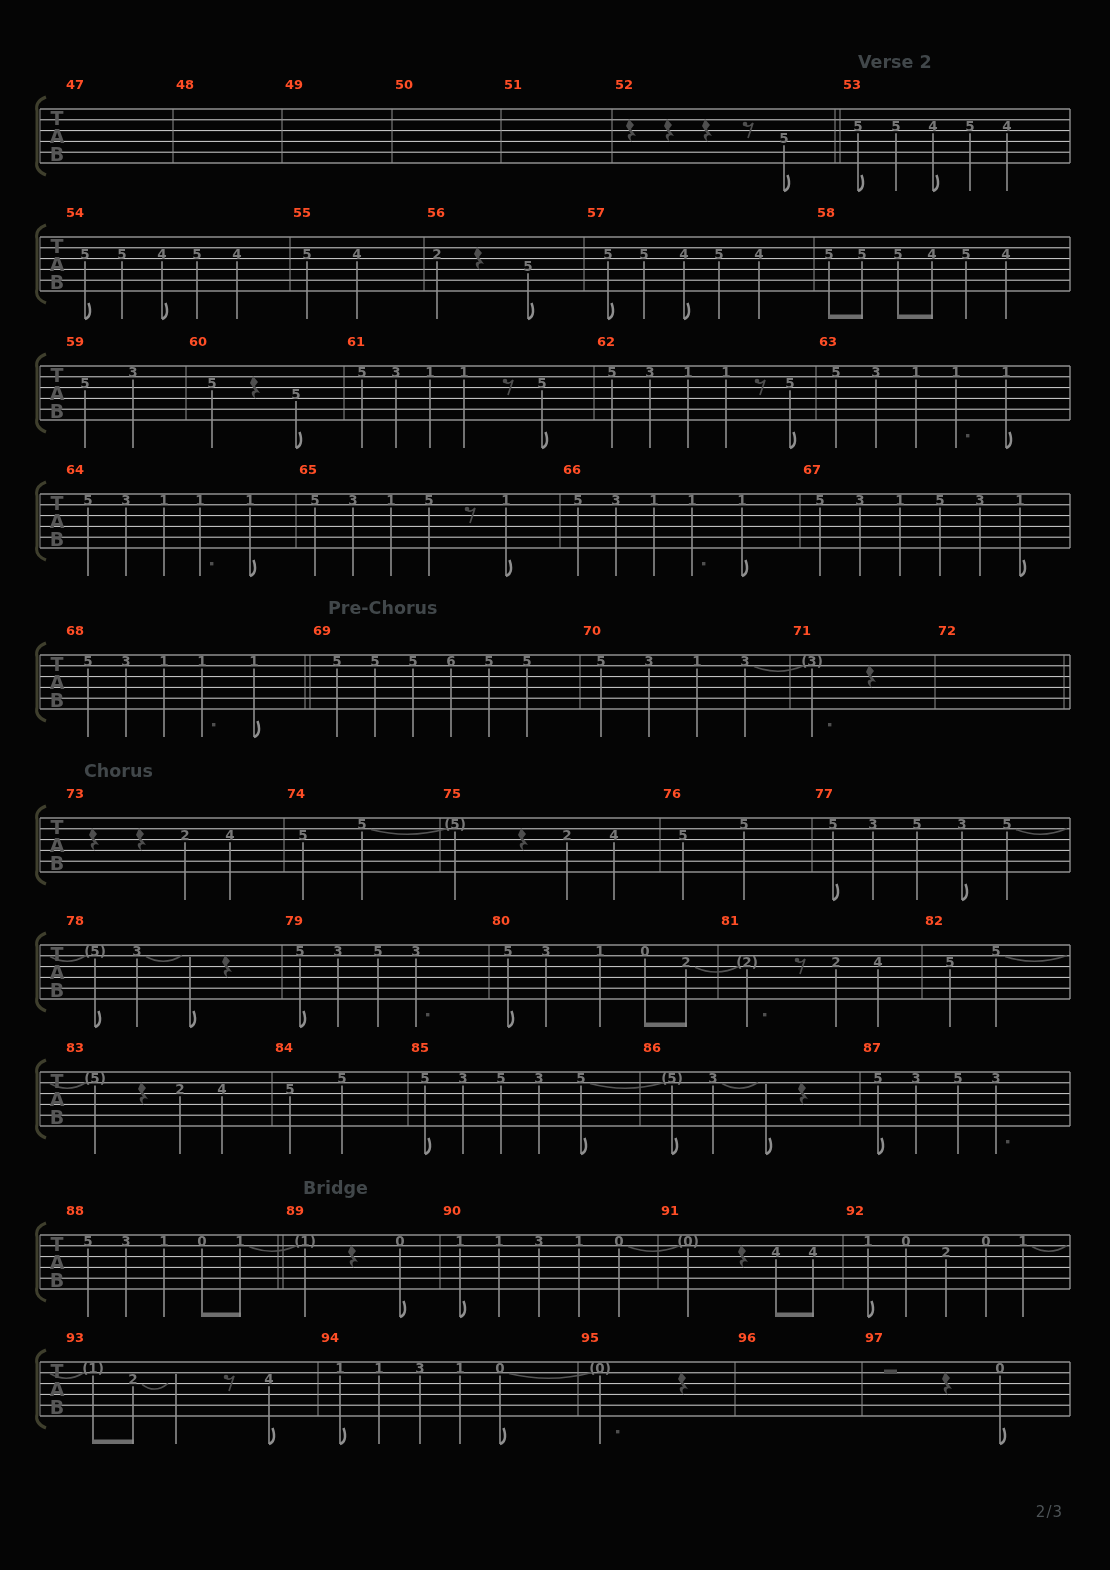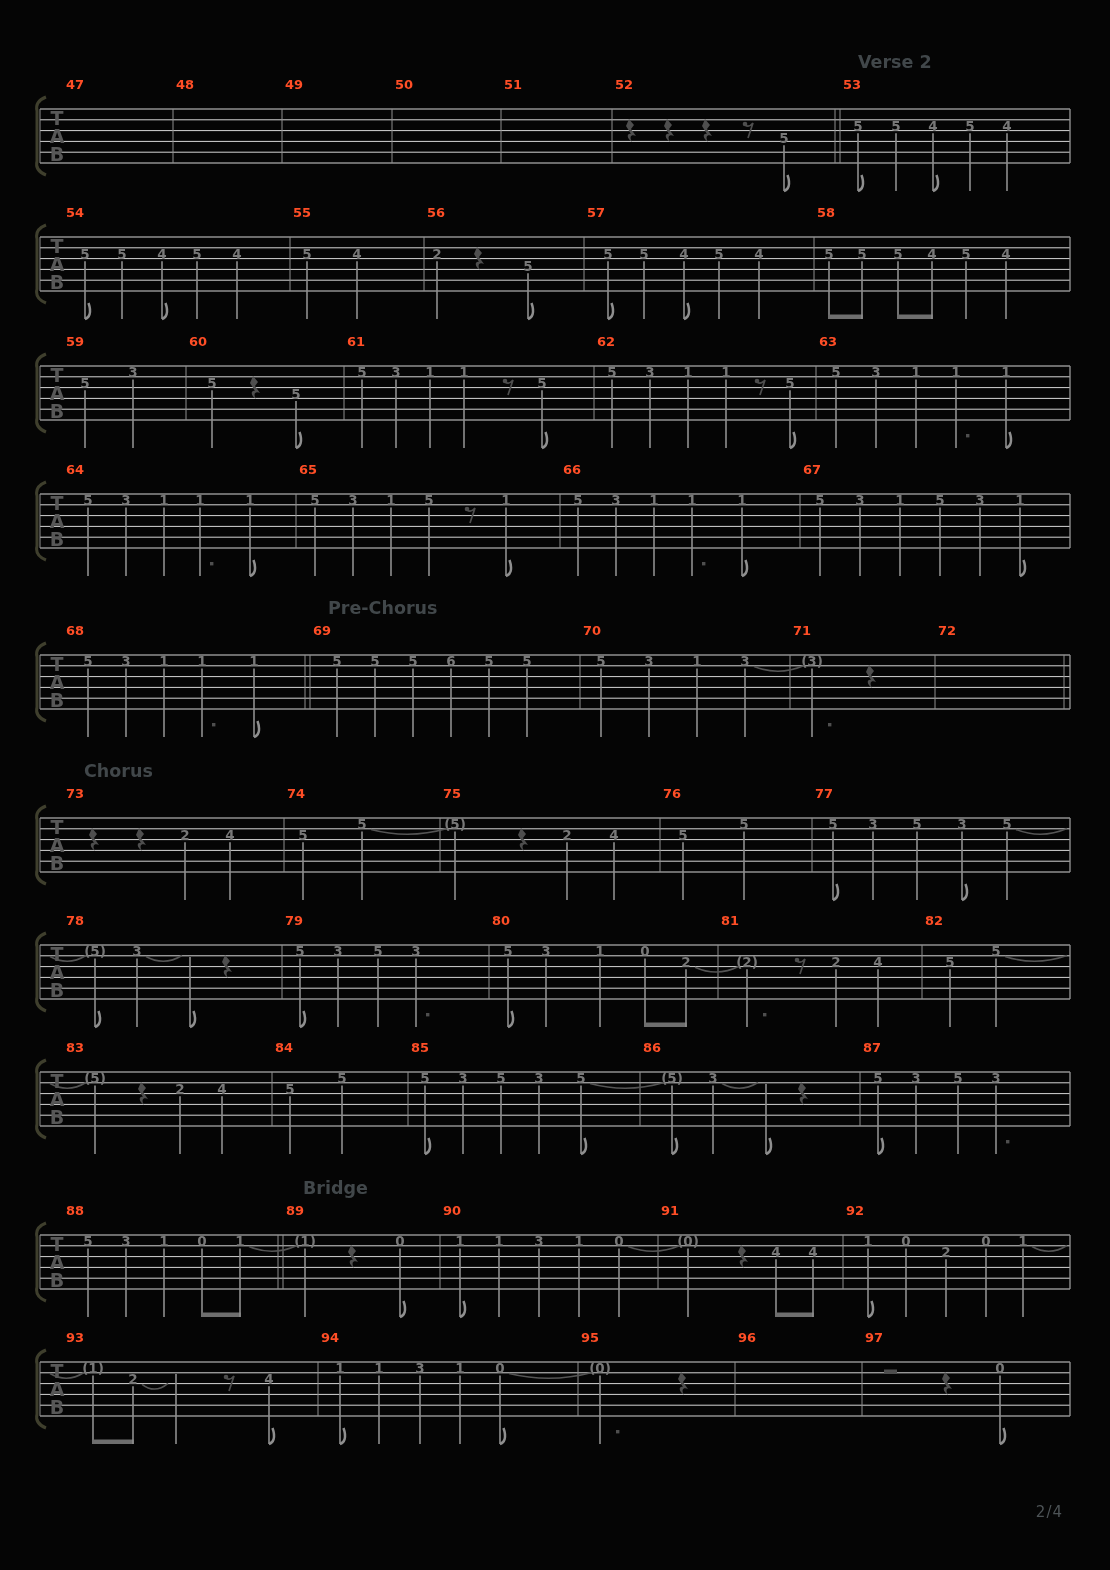--- a/index.html
+++ b/index.html
@@ -805,14 +805,14 @@
                C942,1391 943,1386 947,1387 L942,1379 Z" fill="#4e4e4e"></path>
           <line x1="1000" y1="1375.48" x2="1000" y2="1444" stroke="#8f8f8f" stroke-width="1.6"></line>
           <text x="1000" y="1372.98" text-anchor="middle" font-family="DejaVu Sans,sans-serif" font-size="13.5" font-weight="bold" fill="#787878">0</text>
           <path d="M1000,1444 c4,-1 7,-6 3.5,-16" fill="none" stroke="#8f8f8f" stroke-width="2.5"></path>
         </g>
         <path d="M50,1373.48 Q67,1383.48 84,1372.48" fill="none" stroke="#555555" stroke-width="1.6"></path>
         <path d="M142,1384.28 Q155,1394.28 168,1383.28" fill="none" stroke="#555555" stroke-width="1.6"></path>
         <path d="M509,1373.48 Q550.5,1383.48 592,1372.48" fill="none" stroke="#555555" stroke-width="1.6"></path>
       </g>
     </svg>
-  <div id="page-indicator" style="color: rgb(77, 83, 86);">2/4</div>
+  <div id="page-indicator" style="color: rgb(77, 83, 86);">2/3</div>
 </div>
 
 </body></html>

